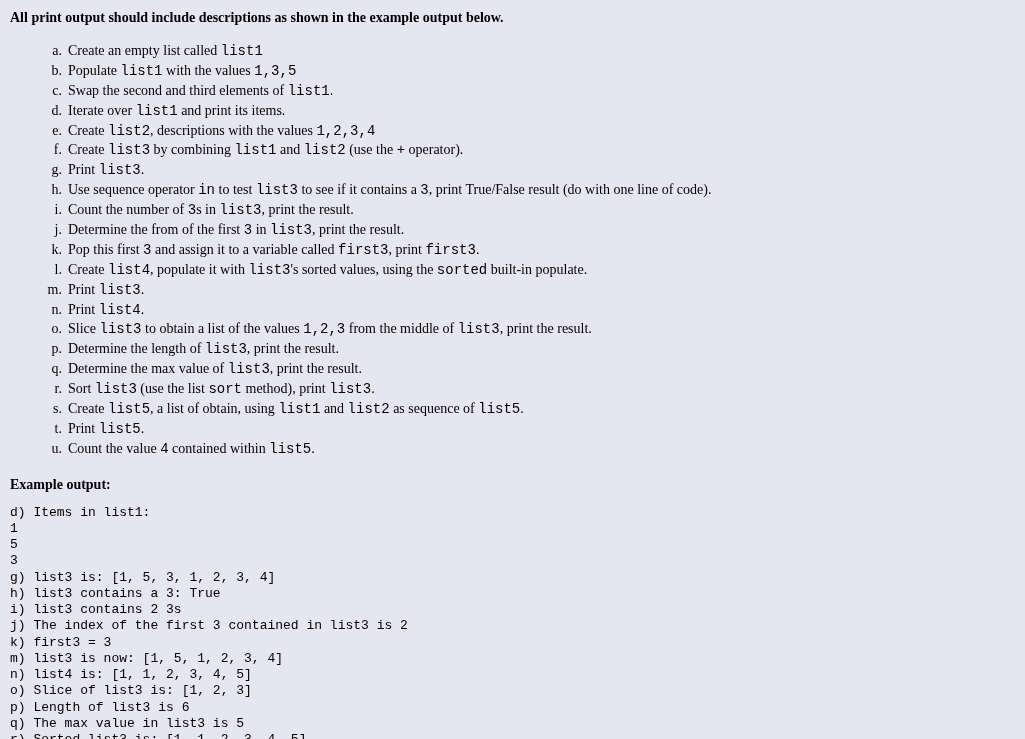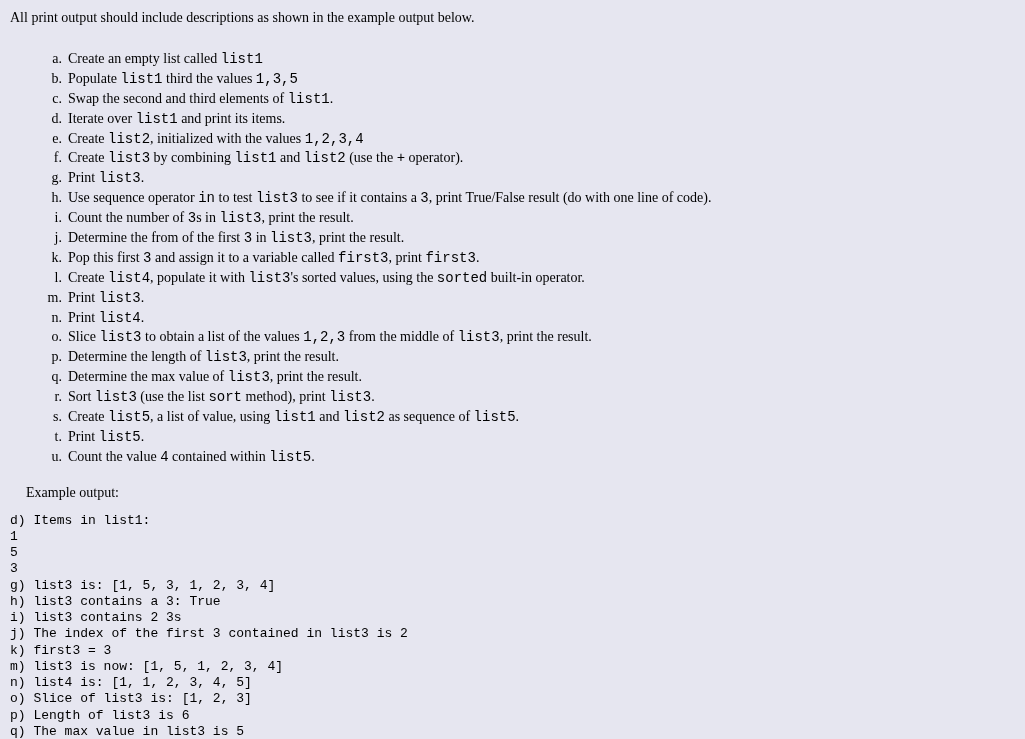--- a/index.html
+++ b/index.html
@@ -6,22 +6,22 @@
       background-color: #e6e6f0;
       font-family: Georgia, 'Times New Roman', serif;
       font-size: 14px;
       color: #000;
       margin: 0;
       padding: 10px;
       width: 1025px;
       box-sizing: border-box;
     }
     .heading {
-      font-weight: normal;
-      margin-bottom: 24px;
+      font-weight: bold;
+      margin-bottom: 16px;
     }
     .instruction-list {
       margin-left: 32px;
       margin-bottom: 18px;
     }
     .instruction-row {
       display: flex;
       align-items: baseline;
       line-height: 1.35;
       margin-bottom: 1px;
@@ -35,21 +35,22 @@
     .instr-text {
       flex: 1;
     }
     .mono {
       font-family: Liberation Mono, monospace;
       font-size: 14px;
     }
     .example-label {
       margin-top: 10px;
       margin-bottom: 12px;
-      margin-left: 16px;
+      margin-left: 0px;
+      font-weight: bold;
     }
     .output-block {
       font-family: 'Courier New', Courier, monospace;
       font-size: 13px;
       line-height: 1.25;
       white-space: pre;
       margin-left: 0px;
     }
     .output-line {
       display: block;
@@ -60,33 +61,33 @@
 
 <div class="heading">All print output should include descriptions as shown in the example output below.</div>
 
 <div class="instruction-list" id="instruction-list">
     <div class="instruction-row">
       <span class="marker">a.</span>
       <span class="instr-text"><span>Create an empty list called </span><span class="mono">list1</span></span>
     </div>
     <div class="instruction-row">
       <span class="marker">b.</span>
-      <span class="instr-text"><span>Populate </span><span class="mono">list1</span><span> third the values </span><span class="mono">1,3,5</span></span>
+      <span class="instr-text"><span>Populate </span><span class="mono">list1</span><span> with the values </span><span class="mono">1,3,5</span></span>
     </div>
     <div class="instruction-row">
       <span class="marker">c.</span>
       <span class="instr-text"><span>Swap the second and third elements of </span><span class="mono">list1</span><span>.</span></span>
     </div>
     <div class="instruction-row">
       <span class="marker">d.</span>
       <span class="instr-text"><span>Iterate over </span><span class="mono">list1</span><span> and print its items.</span></span>
     </div>
     <div class="instruction-row">
       <span class="marker">e.</span>
-      <span class="instr-text"><span>Create </span><span class="mono">list2</span><span>, initialized with the values </span><span class="mono">1,2,3,4</span></span>
+      <span class="instr-text"><span>Create </span><span class="mono">list2</span><span>, descriptions with the values </span><span class="mono">1,2,3,4</span></span>
     </div>
     <div class="instruction-row">
       <span class="marker">f.</span>
       <span class="instr-text"><span>Create </span><span class="mono">list3</span><span> by combining </span><span class="mono">list1</span><span> and </span><span class="mono">list2</span><span> (use the </span><span class="mono">+</span><span> operator).</span></span>
     </div>
     <div class="instruction-row">
       <span class="marker">g.</span>
       <span class="instr-text"><span>Print </span><span class="mono">list3</span><span>.</span></span>
     </div>
     <div class="instruction-row">
@@ -100,21 +101,21 @@
     <div class="instruction-row">
       <span class="marker">j.</span>
       <span class="instr-text"><span>Determine the from of the first </span><span class="mono">3</span><span> in </span><span class="mono">list3</span><span>, print the result.</span></span>
     </div>
     <div class="instruction-row">
       <span class="marker">k.</span>
       <span class="instr-text"><span>Pop this first </span><span class="mono">3</span><span> and assign it to a variable called </span><span class="mono">first3</span><span>, print </span><span class="mono">first3</span><span>.</span></span>
     </div>
     <div class="instruction-row">
       <span class="marker">l.</span>
-      <span class="instr-text"><span>Create </span><span class="mono">list4</span><span>, populate it with </span><span class="mono">list3</span><span>'s sorted values, using the </span><span class="mono">sorted</span><span> built-in operator.</span></span>
+      <span class="instr-text"><span>Create </span><span class="mono">list4</span><span>, populate it with </span><span class="mono">list3</span><span>'s sorted values, using the </span><span class="mono">sorted</span><span> built-in populate.</span></span>
     </div>
     <div class="instruction-row">
       <span class="marker">m.</span>
       <span class="instr-text"><span>Print </span><span class="mono">list3</span><span>.</span></span>
     </div>
     <div class="instruction-row">
       <span class="marker">n.</span>
       <span class="instr-text"><span>Print </span><span class="mono">list4</span><span>.</span></span>
     </div>
     <div class="instruction-row">
@@ -128,21 +129,21 @@
     <div class="instruction-row">
       <span class="marker">q.</span>
       <span class="instr-text"><span>Determine the max value of </span><span class="mono">list3</span><span>, print the result.</span></span>
     </div>
     <div class="instruction-row">
       <span class="marker">r.</span>
       <span class="instr-text"><span>Sort </span><span class="mono">list3</span><span> (use the list </span><span class="mono">sort</span><span> method), print </span><span class="mono">list3</span><span>.</span></span>
     </div>
     <div class="instruction-row">
       <span class="marker">s.</span>
-      <span class="instr-text"><span>Create </span><span class="mono">list5</span><span>, a list of value, using </span><span class="mono">list1</span><span> and </span><span class="mono">list2</span><span> as sequence of </span><span class="mono">list5</span><span>.</span></span>
+      <span class="instr-text"><span>Create </span><span class="mono">list5</span><span>, a list of obtain, using </span><span class="mono">list1</span><span> and </span><span class="mono">list2</span><span> as sequence of </span><span class="mono">list5</span><span>.</span></span>
     </div>
     <div class="instruction-row">
       <span class="marker">t.</span>
       <span class="instr-text"><span>Print </span><span class="mono">list5</span><span>.</span></span>
     </div>
     <div class="instruction-row">
       <span class="marker">u.</span>
       <span class="instr-text"><span>Count the value </span><span class="mono">4</span><span> contained within </span><span class="mono">list5</span><span>.</span></span>
     </div>
   </div>

